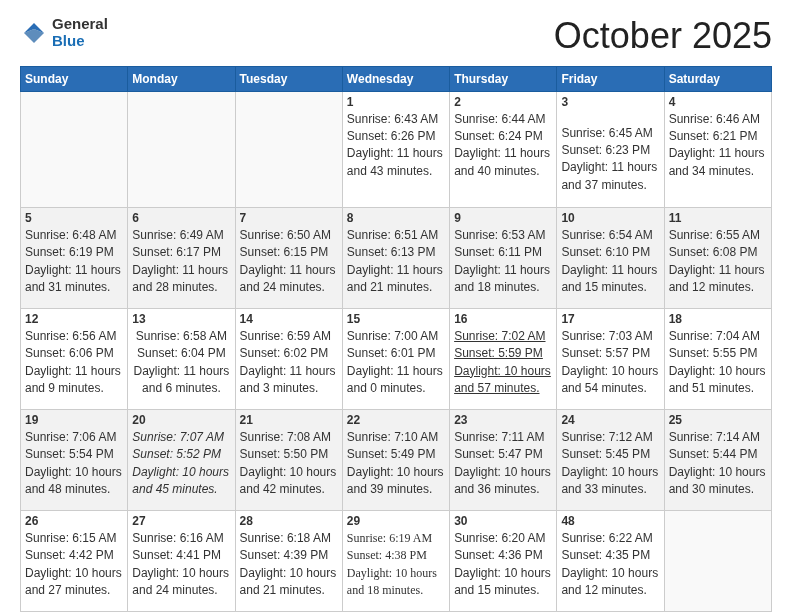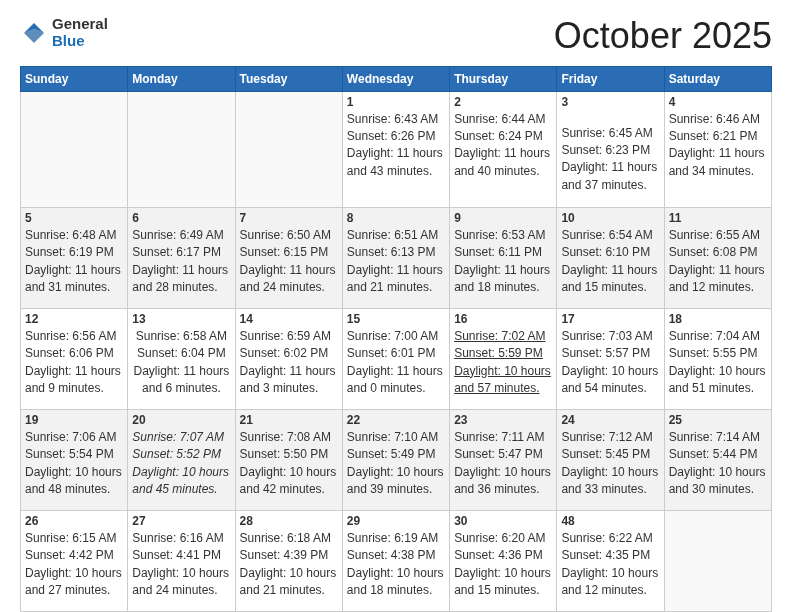--- a/index.html
+++ b/index.html
@@ -338,21 +338,21 @@
           </td>
           <td>
             <div class="day-number">28</div>
             <div class="day-info" style="white-space: pre-line;">Sunrise: 6:18 AM
 Sunset: 4:39 PM
 Daylight: 10 hours
 and 21 minutes.</div>
           </td>
           <td>
             <div class="day-number">29</div>
-            <div class="day-info" style="white-space: pre-line;">Sunrise: 6:19 AM
+            <div class="day-info" style="white-space: pre-line; font-family: Liberation Serif, serif;">Sunrise: 6:19 AM
 Sunset: 4:38 PM
 Daylight: 10 hours
 and 18 minutes.</div>
           </td>
           <td>
             <div class="day-number">30</div>
             <div class="day-info" style="white-space: pre-line;">Sunrise: 6:20 AM
 Sunset: 4:36 PM
 Daylight: 10 hours
 and 15 minutes.</div>

